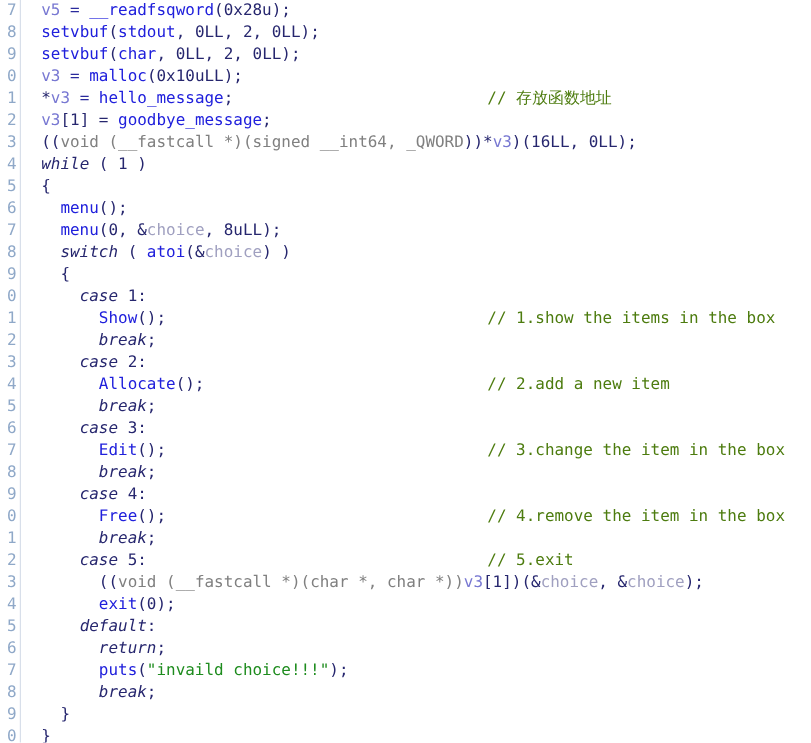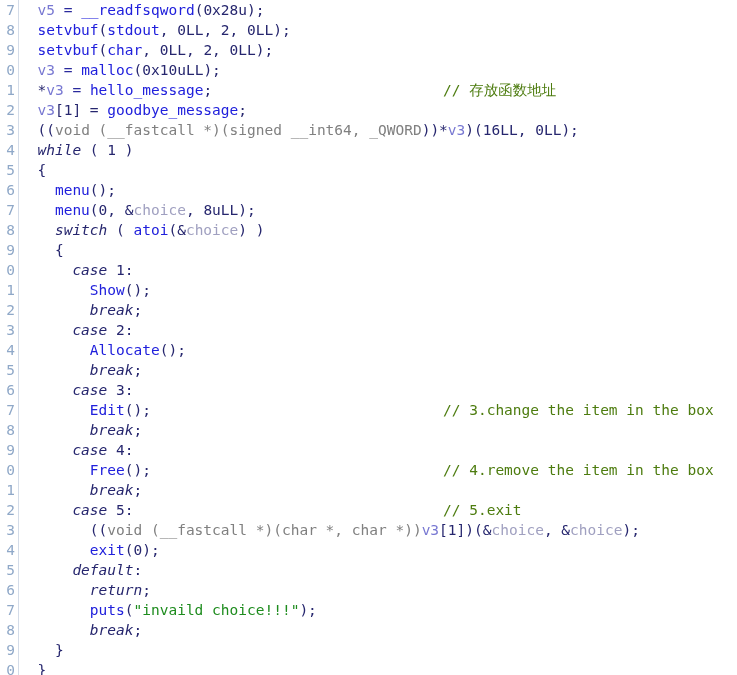--- a/index.html
+++ b/index.html
@@ -137,24 +137,24 @@
       <div class="code-line"><span class="code-text"><span>  </span><span class="t-punct">*</span><span class="t-local">v3</span><span class="t-plain"> = </span><span class="t-func">hello_message</span><span class="t-punct">;</span></span><span class="line-comment">// 存放函数地址</span></div>
       <div class="code-line"><span class="code-text"><span>  </span><span class="t-local">v3</span><span class="t-punct">[1] = </span><span class="t-func">goodbye_message</span><span class="t-punct">;</span></span></div>
       <div class="code-line"><span class="code-text"><span>  </span><span class="t-punct">((</span><span class="t-type">void</span><span class="t-type"> (</span><span class="t-type">__fastcall</span><span class="t-type"> *)(</span><span class="t-type">signed</span><span class="t-type"> </span><span class="t-type">__int64</span><span class="t-type">, </span><span class="t-type">_QWORD</span><span class="t-punct">))*</span><span class="t-local">v3</span><span class="t-punct">)(</span><span class="t-num">16LL</span><span class="t-punct">, </span><span class="t-num">0LL</span><span class="t-punct">);</span></span></div>
       <div class="code-line"><span class="code-text"><span>  </span><span class="t-kw">while</span><span class="t-punct"> ( </span><span class="t-num">1</span><span class="t-punct"> )</span></span></div>
       <div class="code-line"><span class="code-text"><span>  </span><span class="t-punct">{</span></span></div>
       <div class="code-line"><span class="code-text"><span>    </span><span class="t-func">menu</span><span class="t-punct">();</span></span></div>
       <div class="code-line"><span class="code-text"><span>    </span><span class="t-func">menu</span><span class="t-punct">(</span><span class="t-num">0</span><span class="t-punct">, &amp;</span><span class="t-global">choice</span><span class="t-punct">, </span><span class="t-num">8uLL</span><span class="t-punct">);</span></span></div>
       <div class="code-line"><span class="code-text"><span>    </span><span class="t-kw">switch</span><span class="t-punct"> ( </span><span class="t-func">atoi</span><span class="t-punct">(&amp;</span><span class="t-global">choice</span><span class="t-punct">) )</span></span></div>
       <div class="code-line"><span class="code-text"><span>    </span><span class="t-punct">{</span></span></div>
       <div class="code-line"><span class="code-text"><span>      </span><span class="t-kw">case</span><span class="t-punct"> </span><span class="t-num">1</span><span class="t-punct">:</span></span></div>
-      <div class="code-line"><span class="code-text"><span>        </span><span class="t-func">Show</span><span class="t-punct">();</span></span></div>
+      <div class="code-line"><span class="code-text"><span>        </span><span class="t-func">Show</span><span class="t-punct">();</span></span><span class="line-comment">// 1.show the items in the box</span></div>
       <div class="code-line"><span class="code-text"><span>        </span><span class="t-kw">break</span><span class="t-punct">;</span></span></div>
       <div class="code-line"><span class="code-text"><span>      </span><span class="t-kw">case</span><span class="t-punct"> </span><span class="t-num">2</span><span class="t-punct">:</span></span></div>
-      <div class="code-line"><span class="code-text"><span>        </span><span class="t-func">Allocate</span><span class="t-punct">();</span></span></div>
+      <div class="code-line"><span class="code-text"><span>        </span><span class="t-func">Allocate</span><span class="t-punct">();</span></span><span class="line-comment">// 2.add a new item</span></div>
       <div class="code-line"><span class="code-text"><span>        </span><span class="t-kw">break</span><span class="t-punct">;</span></span></div>
       <div class="code-line"><span class="code-text"><span>      </span><span class="t-kw">case</span><span class="t-punct"> </span><span class="t-num">3</span><span class="t-punct">:</span></span></div>
       <div class="code-line"><span class="code-text"><span>        </span><span class="t-func">Edit</span><span class="t-punct">();</span></span><span class="line-comment">// 3.change the item in the box</span></div>
       <div class="code-line"><span class="code-text"><span>        </span><span class="t-kw">break</span><span class="t-punct">;</span></span></div>
       <div class="code-line"><span class="code-text"><span>      </span><span class="t-kw">case</span><span class="t-punct"> </span><span class="t-num">4</span><span class="t-punct">:</span></span></div>
       <div class="code-line"><span class="code-text"><span>        </span><span class="t-func">Free</span><span class="t-punct">();</span></span><span class="line-comment">// 4.remove the item in the box</span></div>
       <div class="code-line"><span class="code-text"><span>        </span><span class="t-kw">break</span><span class="t-punct">;</span></span></div>
       <div class="code-line"><span class="code-text"><span>      </span><span class="t-kw">case</span><span class="t-punct"> </span><span class="t-num">5</span><span class="t-punct">:</span></span><span class="line-comment">// 5.exit</span></div>
       <div class="code-line"><span class="code-text"><span>        </span><span class="t-punct">((</span><span class="t-type">void</span><span class="t-type"> (</span><span class="t-type">__fastcall</span><span class="t-type"> *)(</span><span class="t-type">char</span><span class="t-type"> *, </span><span class="t-type">char</span><span class="t-type"> *))</span><span class="t-local">v3</span><span class="t-punct">[1])(&amp;</span><span class="t-global">choice</span><span class="t-punct">, &amp;</span><span class="t-global">choice</span><span class="t-punct">);</span></span></div>
       <div class="code-line"><span class="code-text"><span>        </span><span class="t-func">exit</span><span class="t-punct">(</span><span class="t-num">0</span><span class="t-punct">);</span></span></div>

